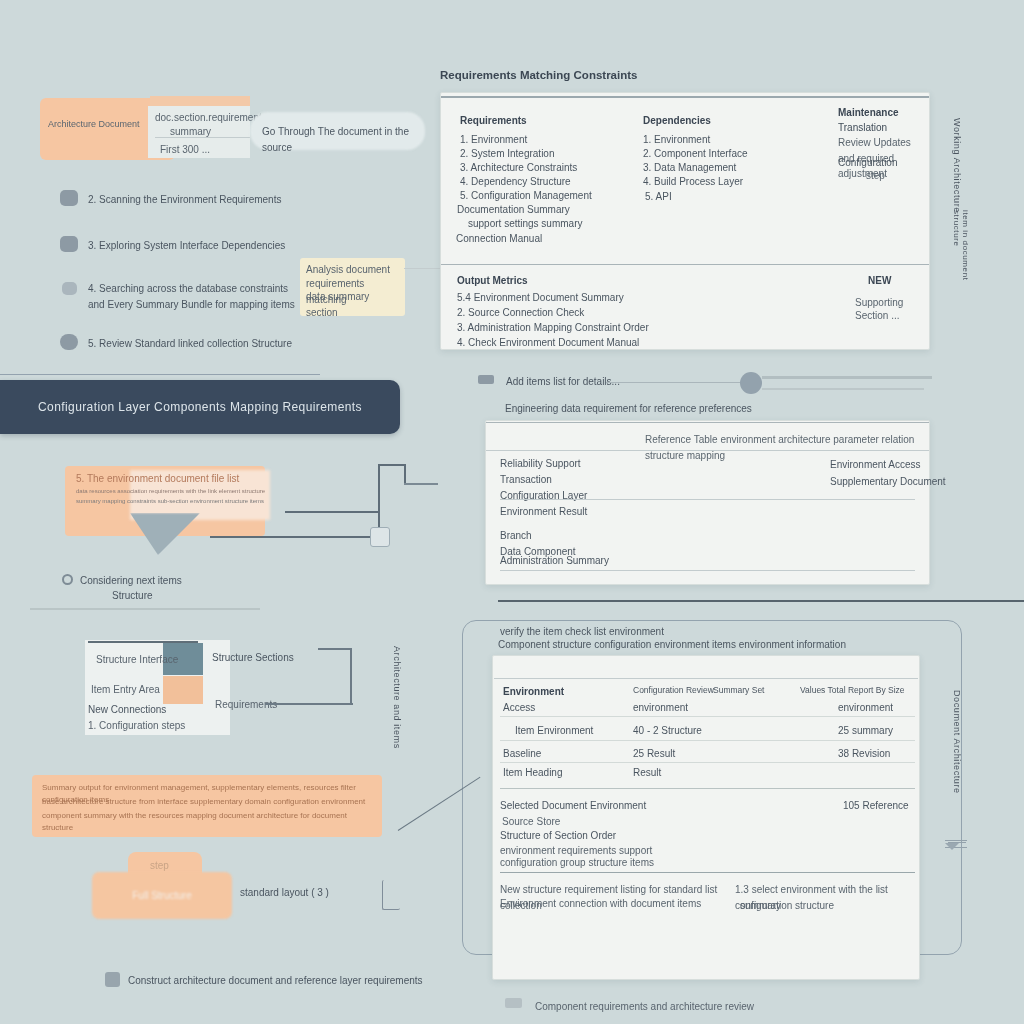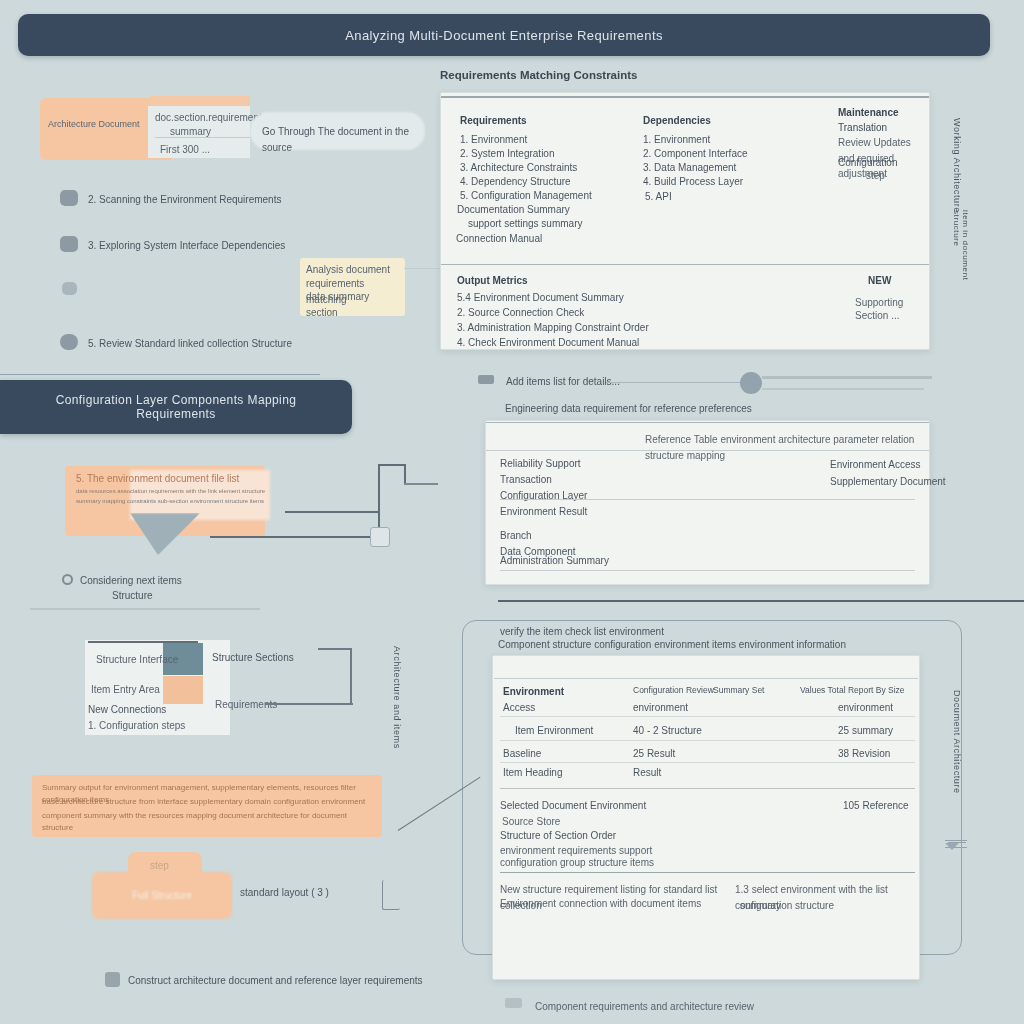--- a/index.html
+++ b/index.html
@@ -66,23 +66,20 @@
     position: absolute; background: #f5c6a1; border-radius: 7px;
     display:flex; align-items:center; justify-content:center;
     color: #f4efe9; font-size: 10px; filter: blur(.8px);
   }
 </style>
 </head>
 <body>
 
 <div id="root">
 
-  <div class="bar" style="left:18px; top:14px; width:972px; height:42px;">
-    <span>Analyzing Multi-Document Enterprise Requirements</span>
-  </div>
 
   <div class="orange" style="left:40px; top:98px; width:135px; height:62px;"></div>
   <div class="txt" style="left:48px; top:118px; width:128px; font-size:9px; color:#5a6670;">Architecture Document</div>
 
   <div class="white-box" style="left:150px; top:96px; width:100px; height:10px; background:#f3c9a8;"></div>
   <div class="white-box" style="left:148px; top:106px; width:102px; height:52px; background:#e6eceb;"></div>
   <div class="txt sm" style="left:155px; top:110px; width:95px;">doc.section.requirements</div>
   <div class="txt sm" style="left:170px; top:124px; width:80px;">summary</div>
   <div class="hline" style="left:155px; top:137px; width:95px;"></div>
   <div class="txt sm" style="left:160px; top:142px; width:90px;">First 300 ...</div>
@@ -90,20 +87,21 @@
   <div style="position:absolute; left:250px; top:112px; width:175px; height:38px; background:#e2eaeb; border-radius:18px; filter:blur(1.2px);"></div>
   <div class="txt sm" style="left:262px; top:124px; width:165px; color:#4c5762;">Go Through The document in the source</div>
 
   <div class="marker" style="left:60px; top:190px;"></div>
   <div class="txt" style="left:88px; top:192px; width:250px;">2. Scanning the Environment Requirements</div>
 
   <div class="marker" style="left:60px; top:236px;"></div>
   <div class="txt" style="left:88px; top:238px; width:250px;">3. Exploring System Interface Dependencies</div>
 
   <div class="marker" style="left:62px; top:282px; background:#aab6bd; height:13px; width:15px;"></div>
+  <div class="txt" style="left:88px; top:281px; width:210px;">4. Searching across the database constraints and Every Summary Bundle for mapping items</div>
 
   <div class="marker" style="left:60px; top:334px; border-radius:8px;"></div>
   <div class="txt" style="left:88px; top:336px; width:250px;">5. Review Standard linked collection Structure</div>
 
   <div class="yellow" style="left:300px; top:258px; width:105px; height:58px;"></div>
   <div class="txt sm" style="left:306px; top:262px; width:96px;">Analysis document</div>
   <div class="txt sm" style="left:306px; top:276px; width:96px;">requirements matching</div>
   <div class="txt sm" style="left:306px; top:289px; width:96px;">data summary section</div>
   <div class="hline" style="left:404px; top:268px; width:36px;"></div>
 
@@ -141,21 +139,21 @@
   <div class="txt" style="left:457px; top:305px;">2. Source Connection Check</div>
   <div class="txt" style="left:457px; top:320px;">3. Administration Mapping Constraint Order</div>
   <div class="txt" style="left:457px; top:335px;">4. Check Environment Document Manual</div>
   <div class="txt hd" style="left:868px; top:273px;">NEW</div>
   <div class="txt sm" style="left:855px; top:295px;">Supporting</div>
   <div class="txt sm" style="left:855px; top:308px;">Section ...</div>
 
   <div class="rot" style="left:952px; top:118px; height:130px;">Working Architecture</div>
   <div class="rot" style="left:952px; top:210px; height:105px; font-size:8px;">item in document structure</div>
 
-  <div class="bar" style="left:0px; top:380px; width:352px; height:54px; border-radius:0 10px 10px 0; font-size:12px;">
+  <div class="bar" style="left:0px; top:380px; width:400px; height:54px; border-radius:0 10px 10px 0; font-size:12px;">
     <span>Configuration Layer Components Mapping Requirements</span>
   </div>
   <div class="hline" style="left:0px; top:374px; width:320px; background:#93a2ae;"></div>
 
   <div class="orange" style="left:65px; top:466px; width:200px; height:70px; border-radius:4px;"></div>
   <div style="position:absolute; left:130px; top:470px; width:140px; height:50px; background:#f8e4d5; filter:blur(1.5px);"></div>
   <div class="txt sm" style="left:76px; top:471px; width:190px; color:#b3795b;">5. The environment document file list</div>
   <div class="txt" style="left:76px; top:487px; width:190px; font-size:6px; color:#8e7a72;">data resources association requirements with the link element structure</div>
   <div class="txt" style="left:76px; top:497px; width:195px; font-size:6px; color:#7c7b7c;">summary mapping constraints sub-section environment structure items</div>
 

